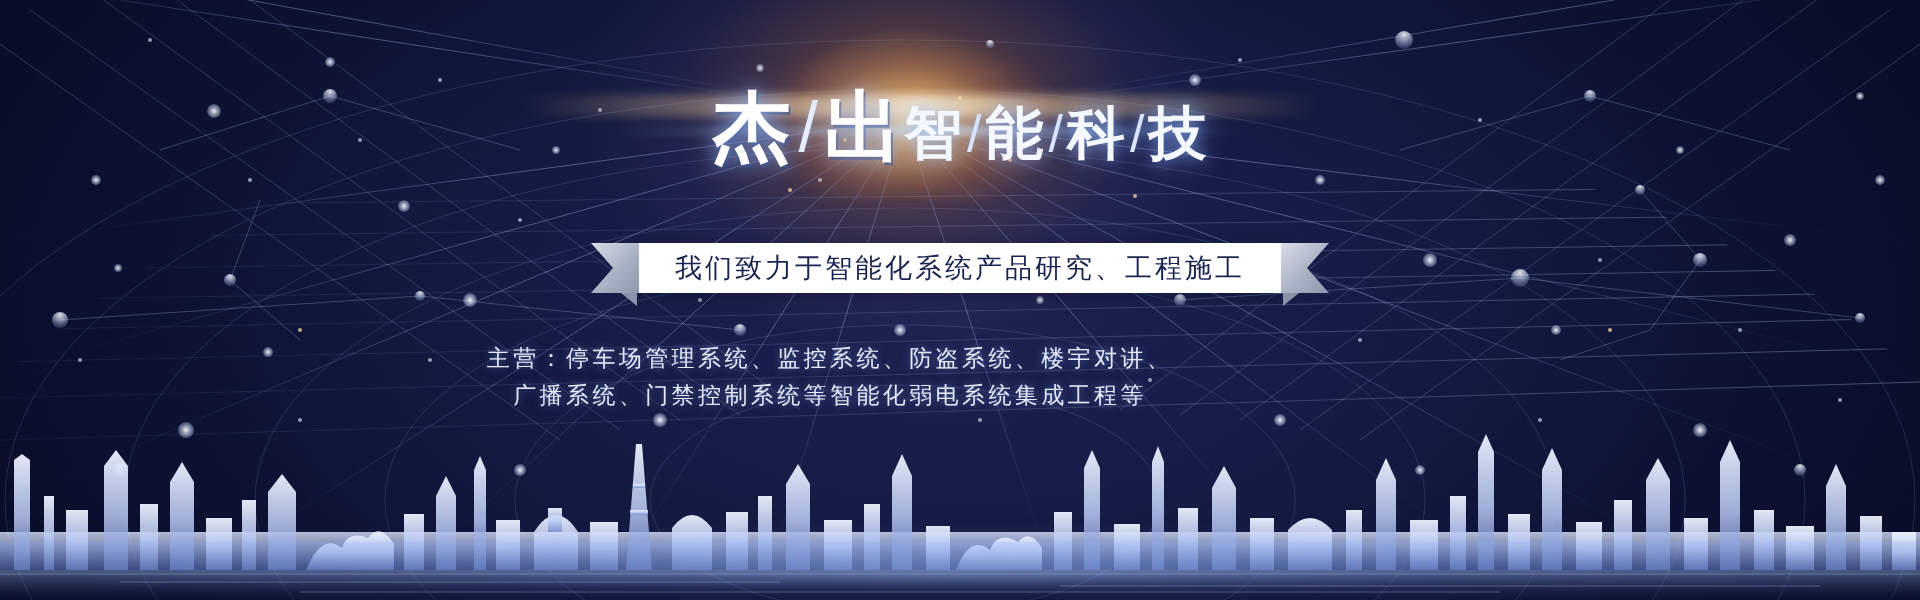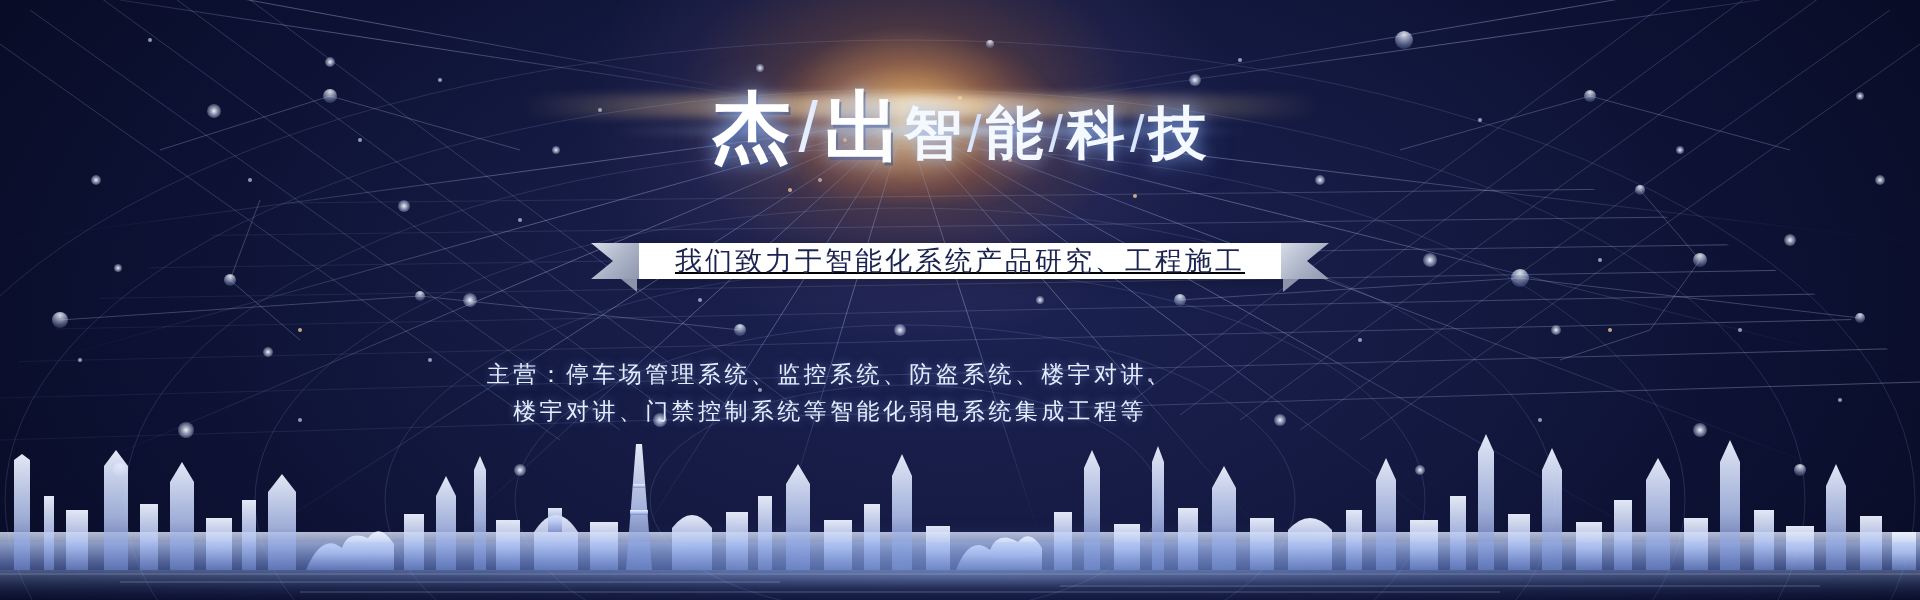--- a/index.html
+++ b/index.html
@@ -76,38 +76,37 @@
   }
   .ribbon{position:relative;display:flex;align-items:stretch;}
   .rb-tail{
     width:48px;
     background:linear-gradient(135deg,#d9dde8 0%,#aab2c6 55%,#8e97ae 100%);
   }
   .rb-tail.left{clip-path:polygon(0 0,100% 0,100% 100%,0 100%,22px 50%);}
   .rb-tail.right{clip-path:polygon(0 0,100% 0,calc(100% - 22px) 50%,100% 100%,0 100%);}
   .rb-main{
     background:#ffffff;
-    padding:0 36px;
+    padding:7px 36px;
     display:flex;align-items:center;justify-content:center;
     min-width:520px;
     box-shadow:0 2px 14px rgba(0,0,0,.25);
-    text-decoration:underline;
   }
   .rb-text{
     font-size:27px;color:#1b2450;letter-spacing:3px;white-space:nowrap;font-weight:400;
   }
   .rb-fold{
     position:absolute;bottom:-13px;width:0;height:0;
   }
   .rb-fold.l{left:30px;border-top:13px solid #8a93aa;border-left:16px solid transparent;}
   .rb-fold.r{right:30px;border-top:13px solid #8a93aa;border-right:16px solid transparent;}
 
   
   .desc{
-    position:absolute;left:0;top:356px;width:1660px;text-align:center;
+    position:absolute;left:0;top:340px;width:1660px;text-align:center;
     color:#e6ecfb;font-size:23px;line-height:1.62;letter-spacing:3.4px;
     text-shadow:0 0 9px rgba(120,160,240,.55);
   }
   .desc div{white-space:nowrap;}
 
   
   .skyline{position:absolute;left:0;bottom:0;width:1920px;height:200px;}
   .skyline svg{display:block;}
 
   .reflection{
@@ -337,21 +336,21 @@
           <span class="rb-text">我们致力于智能化系统产品研究、工程施工</span>
         </div>
         <div class="rb-tail right"></div>
         <div class="rb-fold l"></div>
         <div class="rb-fold r"></div>
       </div>
     </div>
 
     <div class="desc">
       <div>主营：停车场管理系统、监控系统、防盗系统、楼宇对讲、</div>
-      <div>楼宇对讲、门禁控制系统等智能化弱电系统集成工程等</div>
+      <div>广播系统、门禁控制系统等智能化弱电系统集成工程等</div>
     </div>
   </div>
 
   <div class="skyline">
     <svg width="1920" height="200" viewBox="0 0 1920 200" xmlns="http://www.w3.org/2000/svg">
       <defs>
         <linearGradient id="bld" x1="0" y1="0" x2="0" y2="1">
           <stop offset="0%" stop-color="#eef3ff" stop-opacity="0.95"></stop>
           <stop offset="55%" stop-color="#b9c9f4" stop-opacity="0.85"></stop>
           <stop offset="100%" stop-color="#6d82c4" stop-opacity="0.70"></stop>

